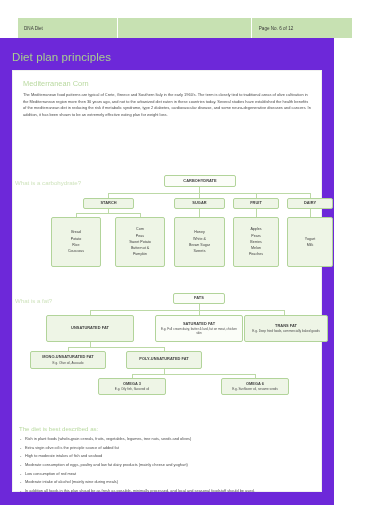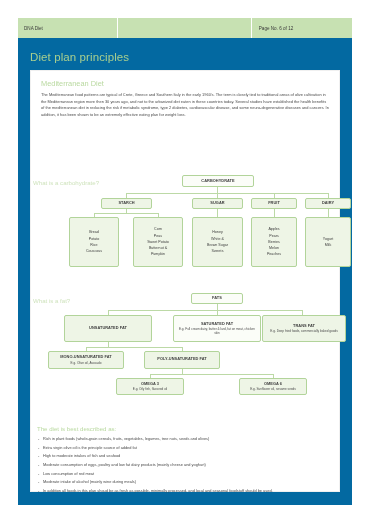--- a/index.html
+++ b/index.html
@@ -26,22 +26,22 @@
     display:flex;align-items:center;
     font-size:4.6px;color:#3b3b3b;
     padding-left:6px;
     box-sizing:border-box;
   }
   .hc-1{width:30%;border-right:1px solid #ffffff;}
   .hc-2{width:40%;border-right:1px solid #ffffff;}
   .hc-3{width:30%;padding-left:7px;}
   
   .content{
-    position:absolute;left:18px;top:38px;width:334px;height:467px;
-    background:#0369a1;
+    position:absolute;left:0;top:38px;width:334px;height:467px;
+    background:#6d28d9;
     box-sizing:border-box;
     padding:12px 0 0 0;
   }
   .page-title{
     position:absolute;left:12px;top:13px;
     font-size:11.5px;color:#a8cf8f;letter-spacing:.1px;
     font-weight:400;
   }
   .inner-card{
     position:absolute;left:12px;top:32px;width:310px;height:422px;
@@ -117,21 +117,21 @@
     <div class="header-cell hc-2"></div>
     <div class="header-cell hc-3">Page No. 6 of 12</div>
   </div>
 
   <div class="content">
 
     <div class="page-title">Diet plan principles</div>
 
     <div class="inner-card">
 
-      <div class="sec-title">Mediterranean Diet</div>
+      <div class="sec-title">Mediterranean Corn</div>
       <p class="body-text">The Mediterranean food patterns are typical of Crete, Greece and Southern Italy in the early 1960's. The term is closely tied to traditional areas of olive cultivation in the Mediterranean region more then 30 years ago, and not to the urbanized diet eaten in these countries today. Several studies have established the health benefits of the mediterranean diet in reducing the risk if metabolic syndrome, type 2 diabetes, cardiovascular disease, and some neuro-degenerative diseases and cancers. In addition, it has been shown to be an extremely effective eating plan for weight loss.</p>
 
       <div class="fc" id="carb-chart">
 
         <div style="position:absolute;left:2px;top:4px;" class="sec-label">What is a carbohydrate?</div>
 
         <div class="node white" style="left:151px;top:0px;width:72px;height:12px;">
           <span class="ttl">CARBOHYDRATE</span>
         </div>
 

